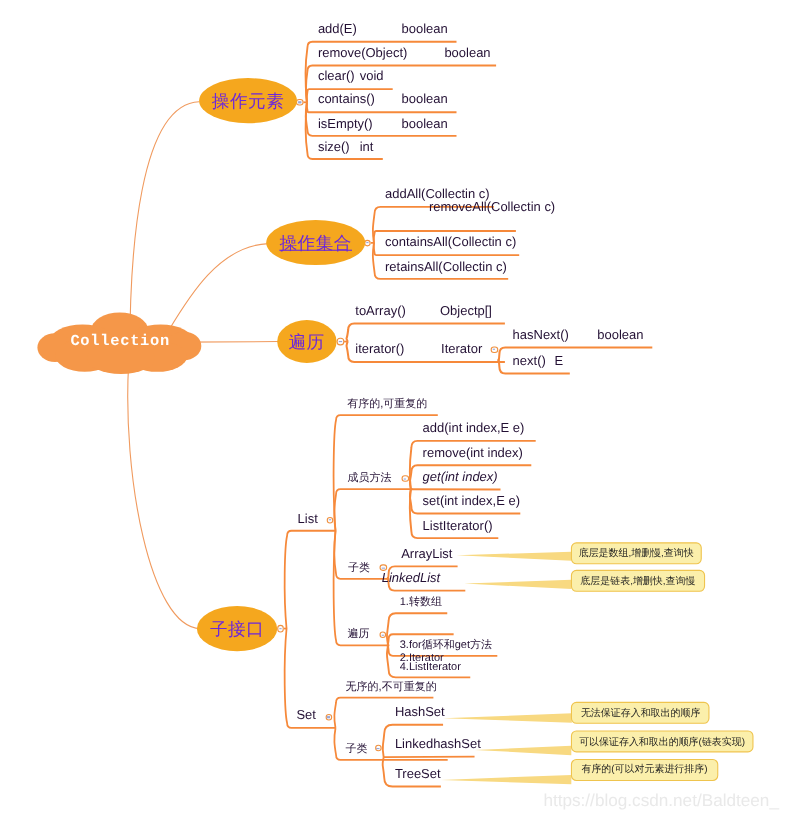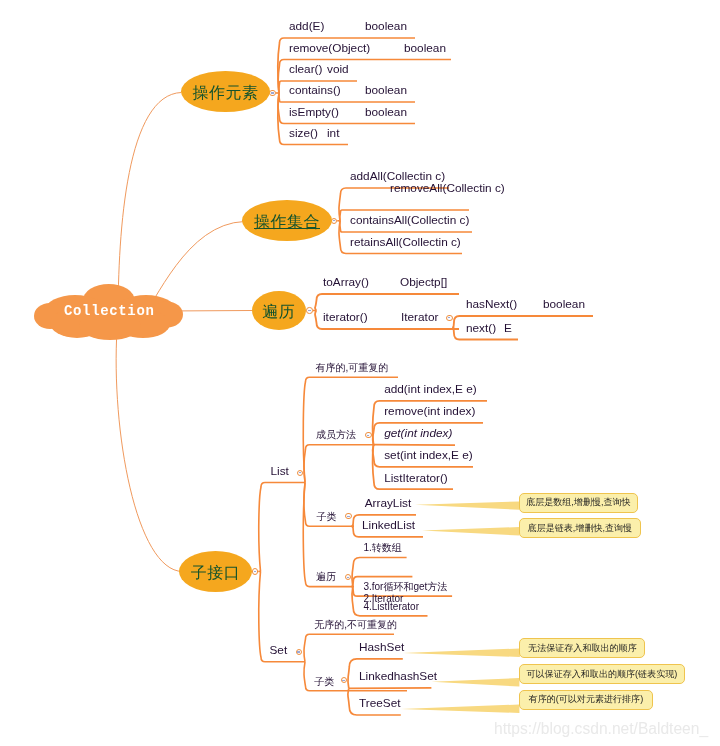--- a/index.html
+++ b/index.html
@@ -3,21 +3,21 @@
 <meta charset="utf-8">
 <title>Collection</title>
 <style>
 html,body{margin:0;padding:0;background:#ffffff;}
 body{width:720px;height:746px;position:relative;overflow:hidden;
      font-family:"Liberation Sans","DejaVu Sans",sans-serif;}
 #stage{position:absolute;left:0;top:0;width:720px;height:746px;}
 svg#wires{position:absolute;left:0;top:0;width:720px;height:746px;overflow:visible;}
 .ell{position:absolute;border-radius:50%;background:#f5a71e;
      display:flex;align-items:center;justify-content:center;
-     color:#14532d;line-height:1;padding-top:3px;box-sizing:border-box;}
+     color:#6d28d9;line-height:1;padding-top:3px;box-sizing:border-box;}
 .leaf{position:absolute;white-space:nowrap;color:#231034;
       font-size:11.8px;line-height:1;}
 .leaf.cjk{font-size:10px;padding-top:2.4px;}
 .note{position:absolute;background:#fbefab;border:1.2px solid #efc44e;
       border-radius:5px;color:#1f1f1f;font-size:9.05px;line-height:1;
       display:flex;align-items:center;justify-content:center;white-space:nowrap;box-sizing:border-box;}
 .cloudtext{position:absolute;color:#ffffff;font-family:"Liberation Mono","DejaVu Sans Mono",monospace;
       font-size:14px;letter-spacing:0.65px;white-space:nowrap;font-weight:bold;}
 .wm{position:absolute;color:#e9e9e9;font-size:15.6px;white-space:nowrap;
     font-family:"Liberation Sans",sans-serif;}
@@ -141,21 +141,21 @@
 <div class="leaf cjk" style="left:316px;top:570px;"><span>遍历</span></div>
 <div class="cicon" style="left:365.2px;top:432.1px;"></div>
 <div class="cicon" style="left:345.4px;top:513.1px;"></div>
 <div class="cicon" style="left:345.1px;top:574px;"></div>
 <div class="leaf" style="left:384.2px;top:384.2px;"><span>add(int index,E e)</span></div>
 <div class="leaf" style="left:384.2px;top:406.3px;"><span>remove(int index)</span></div>
 <div class="leaf" style="left:384.2px;top:428.4px;font-style:italic;"><span>get(int index)</span></div>
 <div class="leaf" style="left:384.2px;top:450.2px;"><span>set(int index,E e)</span></div>
 <div class="leaf" style="left:384.2px;top:472.6px;"><span>ListIterator()</span></div>
 <div class="leaf" style="left:364.7px;top:498.3px;"><span>ArrayList</span></div>
-<div class="leaf" style="left:362px;top:520.3px;"><span>LinkedList</span></div>
+<div class="leaf" style="left:347px;top:520.3px;font-style:italic;"><span>LinkedList</span></div>
 <div class="note" style="left:518.9px;top:518.3px;width:122px;height:20px;">
       <span>底层是链表,增删快,查询慢</span>
     </div>
 <div class="note" style="left:518.9px;top:492.8px;width:119px;height:20px;">
       <span>底层是数组,增删慢,查询快</span>
     </div>
 <div class="leaf cjk" style="left:363.4px;top:540.9px;"><span>1.转数组</span></div>
 <div class="leaf cjk" style="left:363.4px;top:560px;margin-top:32px;"><span>2.Iterator</span></div>
 <div class="leaf cjk" style="left:363.4px;top:579.6px;"><span>3.for循环和get方法</span></div>
 <div class="leaf cjk" style="left:363.4px;top:599.2px;"><span>4.ListIterator</span></div>

